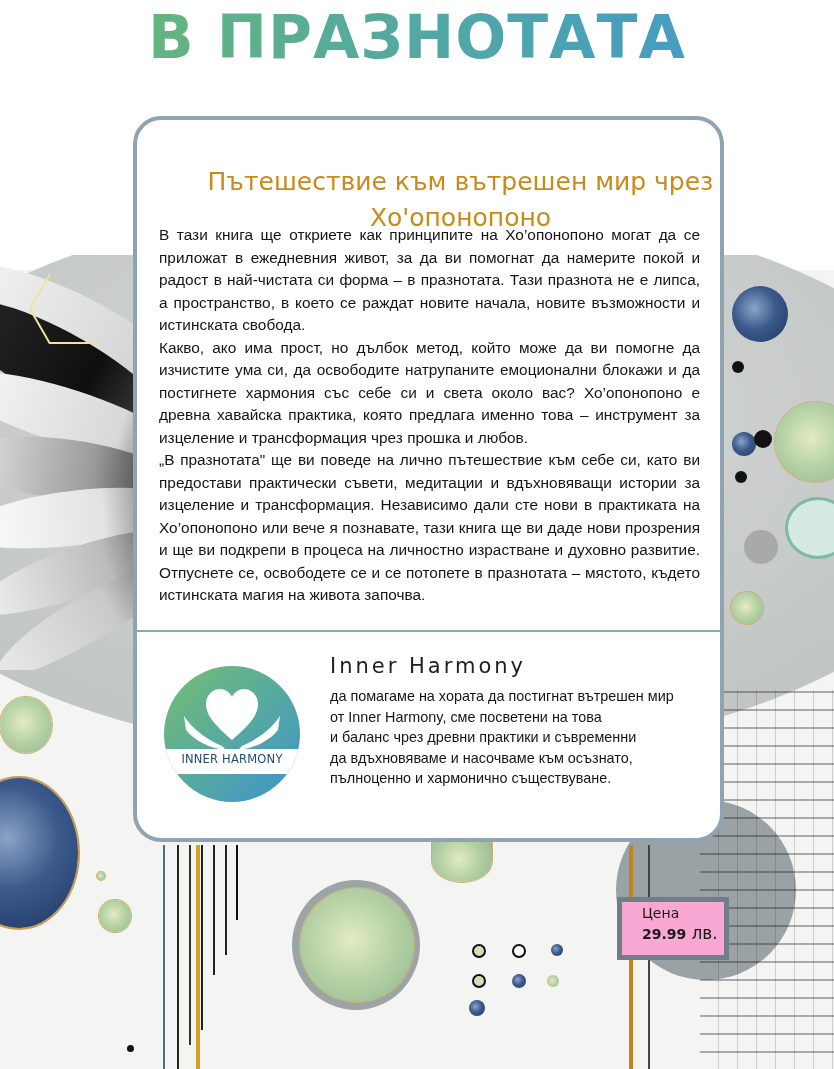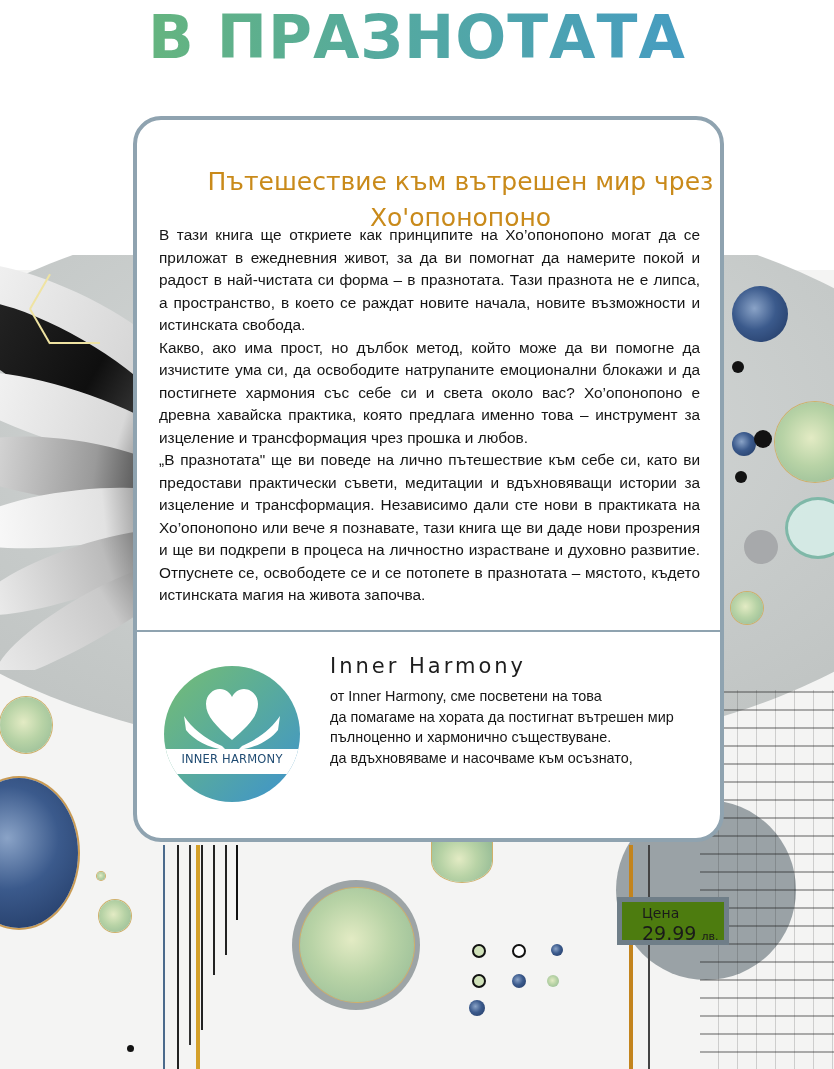--- a/index.html
+++ b/index.html
@@ -75,27 +75,27 @@
     position: absolute; left: 193px; top: 534px; font-family: "DejaVu Sans", sans-serif;
     font-size: 21px; letter-spacing: 3px; color: #1e1e1e; margin: 0; font-weight: normal;
   }
   .about-body {
     position: absolute; left: 193px; top: 566px; width: 390px;
     font-family: "Liberation Sans", sans-serif; font-size: 14.4px; line-height: 20.5px; color: #151515;
   }
   .about-body span { display: block; white-space: nowrap; }
   
   .price-box {
-    position: absolute; left: 617px; top: 897px; width: 112px; height: 48px;
-    background: #4d7c0f; border: 5px solid #6f7e88; box-sizing: border-box;
+    position: absolute; left: 617px; top: 897px; width: 112px; height: 63px;
+    background: #f9a8d4; border: 5px solid #6f7e88; box-sizing: border-box;
     padding: 2px 0 0 20px; font-family: "DejaVu Sans", sans-serif; color: #1a1a1a;
   }
   .price-label { font-size: 14px; line-height: 19px; display: block; }
-  .price-value { font-size: 19px; font-weight: normal; line-height: 20px; }
-  .price-currency { font-size: 11px; font-weight: normal; }
+  .price-value { font-size: 14px; font-weight: bold; line-height: 20px; }
+  .price-currency { font-size: 17px; font-weight: normal; }
 </style>
 </head>
 <body>
 
 <div class="top-band"></div>
 <div class="gray-arc"></div>
 
 <div style="position:absolute;left:0;top:250px;width:200px;height:420px;overflow:hidden;">
   <div class="petal" style="left:-60px;top:40px;width:250px;height:60px;background:linear-gradient(90deg,#f6f6f6,#cfcfcf);transform:rotate(25deg);"></div>
   <div class="petal" style="left:-70px;top:85px;width:270px;height:70px;background:linear-gradient(90deg,#2a2a2a,#0f0f0f 60%,#555);transform:rotate(30deg);"></div>
@@ -168,24 +168,25 @@
       <path d="M68 74 C52 60 42 50 42 38 C42 29 49 23 56 23 C62 23 66 27 68 31 C70 27 74 23 80 23 C87 23 94 29 94 38 C94 50 84 60 68 74 Z" fill="#ffffff"></path>
       <path d="M20 50 C28 62 40 72 58 80 L62 84 C44 82 30 74 22 64 Z" fill="#ffffff"></path>
       <path d="M116 50 C108 62 96 72 78 80 L74 84 C92 82 106 74 114 64 Z" fill="#ffffff"></path>
     </svg>
     <div class="logo-band"></div>
     <div class="logo-text">INNER HARMONY</div>
   </div>
 
   <h3 class="about-heading">Inner Harmony</h3>
   <div class="about-body">
+    <span>да помагаме на хората да постигнат вътрешен мир</span>
     <span>от Inner Harmony, сме посветени на това</span>
-    <span>да помагаме на хората да постигнат вътрешен мир</span>
+    <span>и баланс чрез древни практики и съвременни</span>
+    <span>да вдъхновяваме и насочваме към осъзнато,</span>
     <span>пълноценно и хармонично съществуване.</span>
-    <span>да вдъхновяваме и насочваме към осъзнато,</span>
   </div>
 </div>
 
 <div class="price-box">
   <span class="price-label">Цена</span>
   <span class="price-value">29.99</span>
   <span class="price-currency">лв.</span>
 </div>
 
 </body></html>

